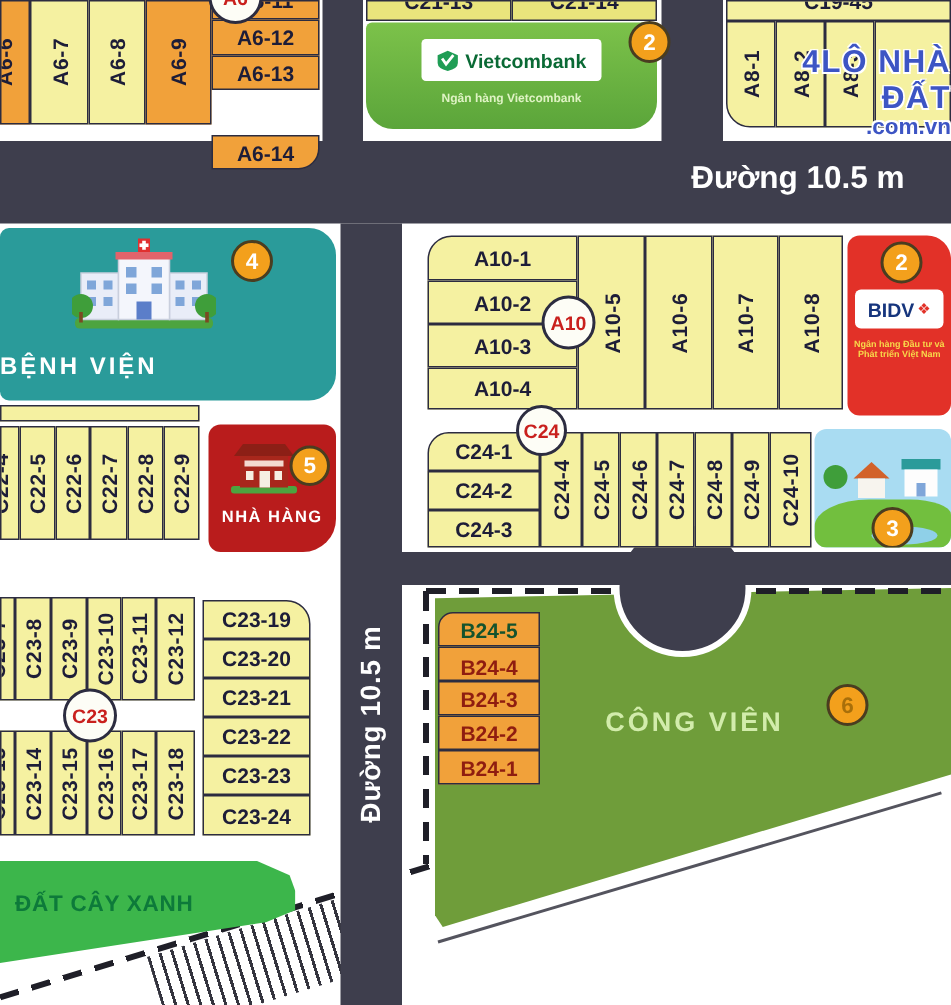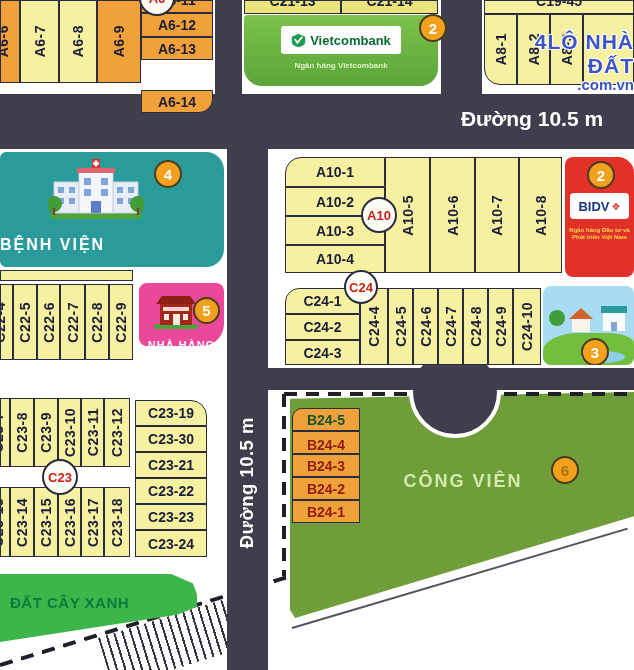--- a/index.html
+++ b/index.html
@@ -206,21 +206,21 @@
   <div class="cell pale" style="left:60px;top:284px;width:25px;height:76px;">
       <span class="vtext">C22-7</span>
     </div>
   <div class="cell pale" style="left:85px;top:284px;width:24px;height:76px;">
       <span class="vtext">C22-8</span>
     </div>
   <div class="cell pale" style="left:109px;top:284px;width:24px;height:76px;">
       <span class="vtext">C22-9</span>
     </div>
 
-  <div style="position:absolute;left:139px;top:283px;width:85px;height:63px;background:#ec4899;border-radius:8px 8px 22px 8px;z-index:10;">
+  <div style="position:absolute;left:139px;top:283px;width:85px;height:85px;background:#b91c1c;border-radius:8px 8px 22px 8px;z-index:10;">
     <svg width="46" height="36" viewBox="0 0 46 36" style="position:absolute;left:14px;top:11px;">
       <rect x="1" y="30" width="44" height="5" rx="2" fill="#4da43f"></rect>
       <rect x="7" y="10" width="32" height="21" fill="#a8271c"></rect>
       <polygon points="3,10 43,10 37,2 9,2" fill="#8c1f16"></polygon>
       <rect x="10" y="13" width="26" height="4" fill="#f3d9cf"></rect>
       <rect x="20" y="20" width="7" height="11" fill="#f6efe2"></rect>
       <rect x="11" y="20" width="5" height="6" fill="#f6efe2"></rect>
         <rect x="30" y="20" width="5" height="6" fill="#f6efe2"></rect>
     </svg>
     <div style="position:absolute;left:0;top:56px;width:100%;text-align:center;color:#fff;font-weight:bold;font-size:11px;letter-spacing:1px;">NHÀ HÀNG</div>
@@ -304,21 +304,21 @@
   <div class="cell pale" style="left:81px;top:487px;width:23px;height:70px;">
       <span class="vtext">C23-17</span>
     </div>
   <div class="cell pale" style="left:104px;top:487px;width:26px;height:70px;">
       <span class="vtext">C23-18</span>
     </div>
   <div class="cell pale" style="left:135px;top:400px;width:72px;height:26px;border-top-right-radius:16px;">
       <span>C23-19</span>
     </div>
   <div class="cell pale" style="left:135px;top:426px;width:72px;height:26px;">
-      <span>C23-30</span>
+      <span>C23-20</span>
     </div>
   <div class="cell pale" style="left:135px;top:452px;width:72px;height:26px;">
       <span>C23-21</span>
     </div>
   <div class="cell pale" style="left:135px;top:478px;width:72px;height:26px;">
       <span>C23-22</span>
     </div>
   <div class="cell pale" style="left:135px;top:504px;width:72px;height:26px;">
       <span>C23-23</span>
     </div>

